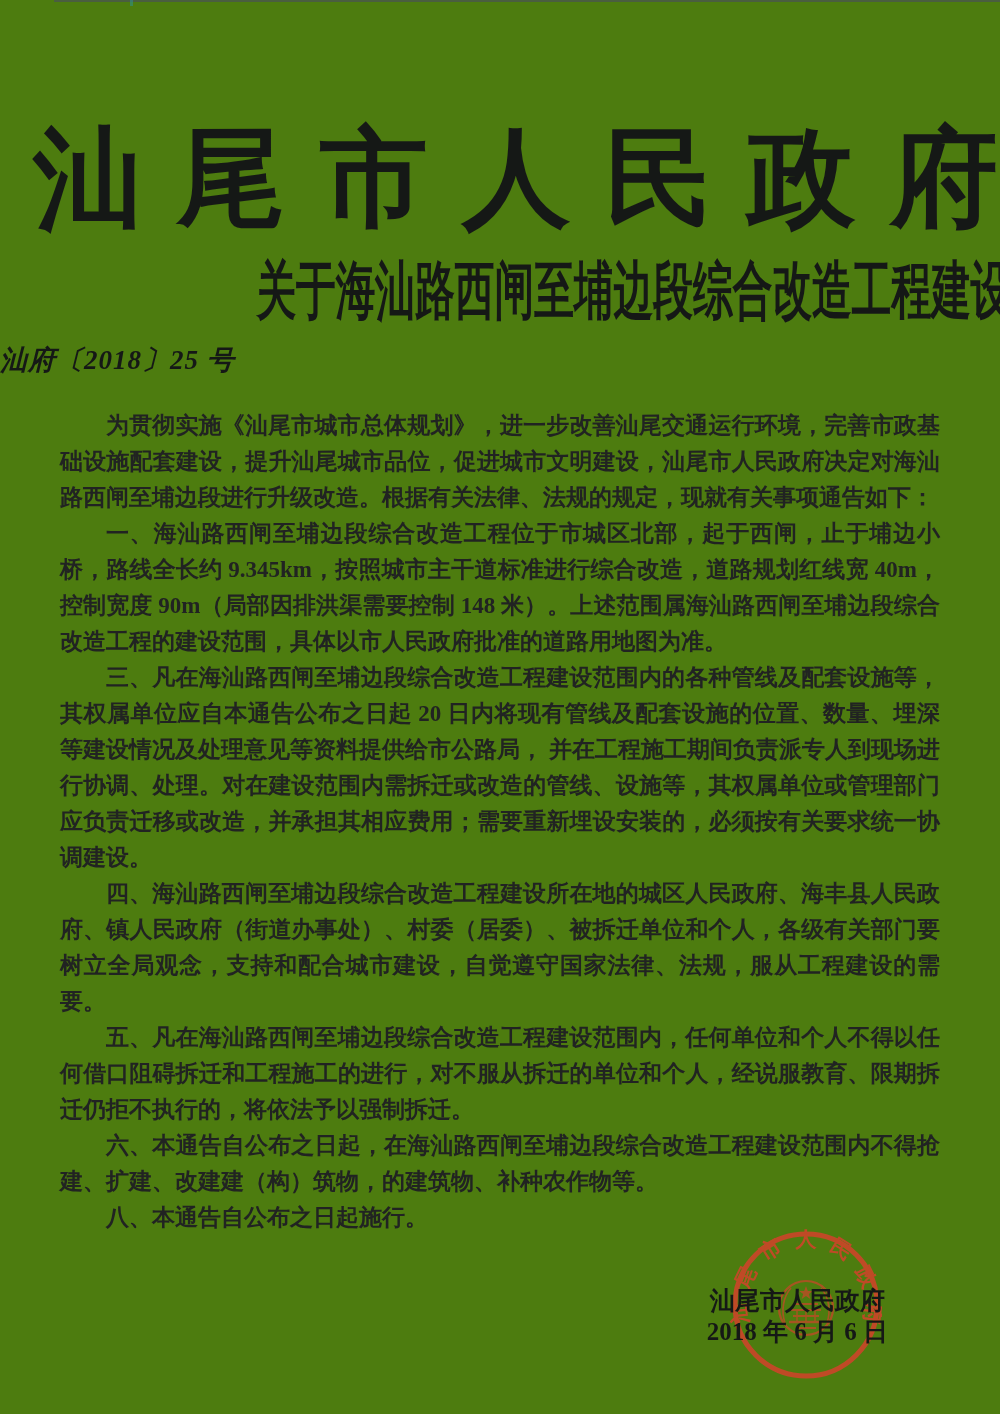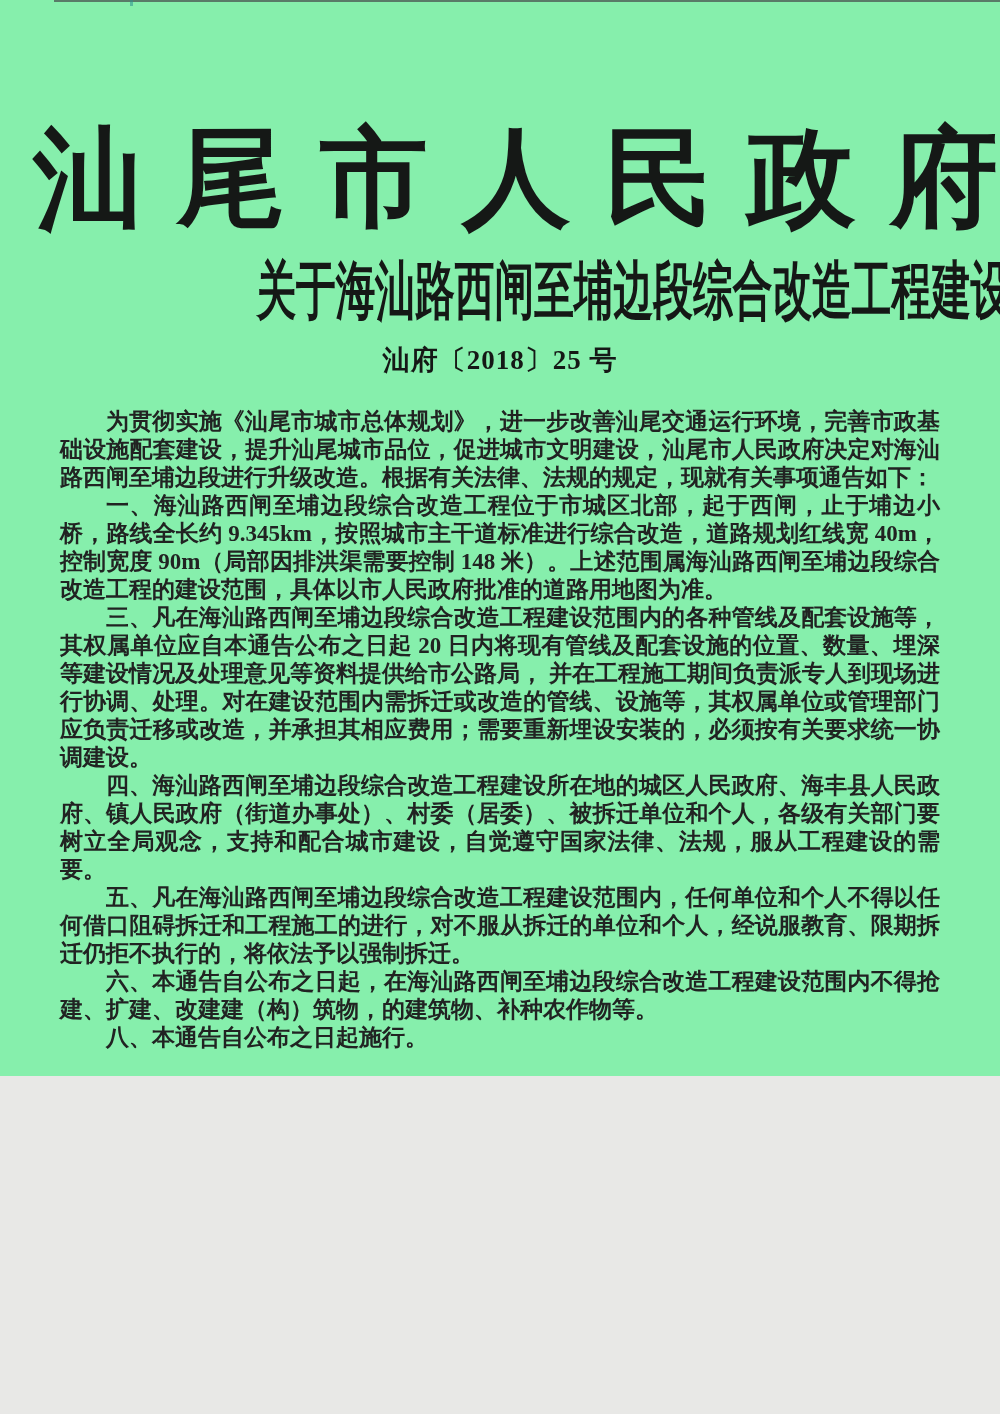--- a/index.html
+++ b/index.html
@@ -3,23 +3,23 @@
 <meta charset="utf-8">
 <style>
   html,body{margin:0;padding:0;}
   body{
     background:#e8e8e6;
     font-family:"Liberation Serif","DejaVu Serif",serif;
   }
   .page{
     position:relative;
     width:1000px;
-    height:1076px;
+    height:1414px;
     margin:0 auto;
-    background:#86efac;
+    background:#4d7c0f;
     color:#1e2020;
     overflow:hidden;
   }
   
   .scan-line{
     position:absolute;top:0;left:54px;right:0;height:2px;
     background:#4a5452;opacity:.75;
   }
   .scan-tick{
     position:absolute;top:0;left:130px;width:3px;height:6px;
@@ -45,31 +45,32 @@
     display:inline-block;
     font-size:63px;
     font-weight:900;
     white-space:nowrap;
     transform:scaleX(.63);
     transform-origin:center;
     color:#151816;
   }
   .docnum{
     margin:18px 0 0 0;
-    text-align:center;
+    text-align:left;
     font-size:27px;
     font-weight:700;
     letter-spacing:1px;
     color:#151816;
+    font-style:italic;
   }
   .body-text{
     margin:30px 60px 0 60px;
     width:880px;
     font-size:23px;
-    line-height:28px;
+    line-height:36px;
     font-weight:600;
     text-align:justify;
     color:#212322;
   }
   .body-text p{
     margin:0;
     text-indent:2em;
   }
   .signature{
     position:absolute;

